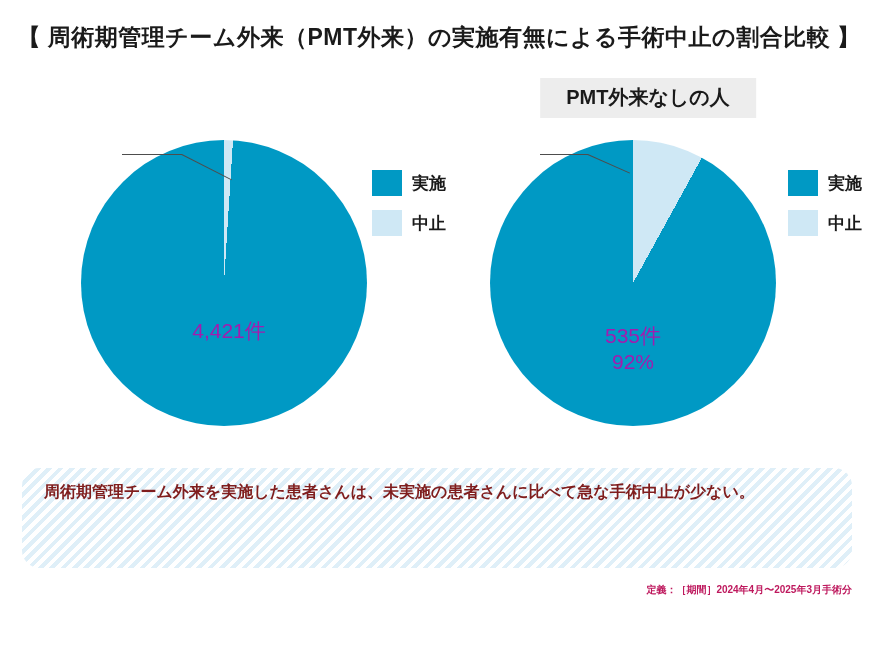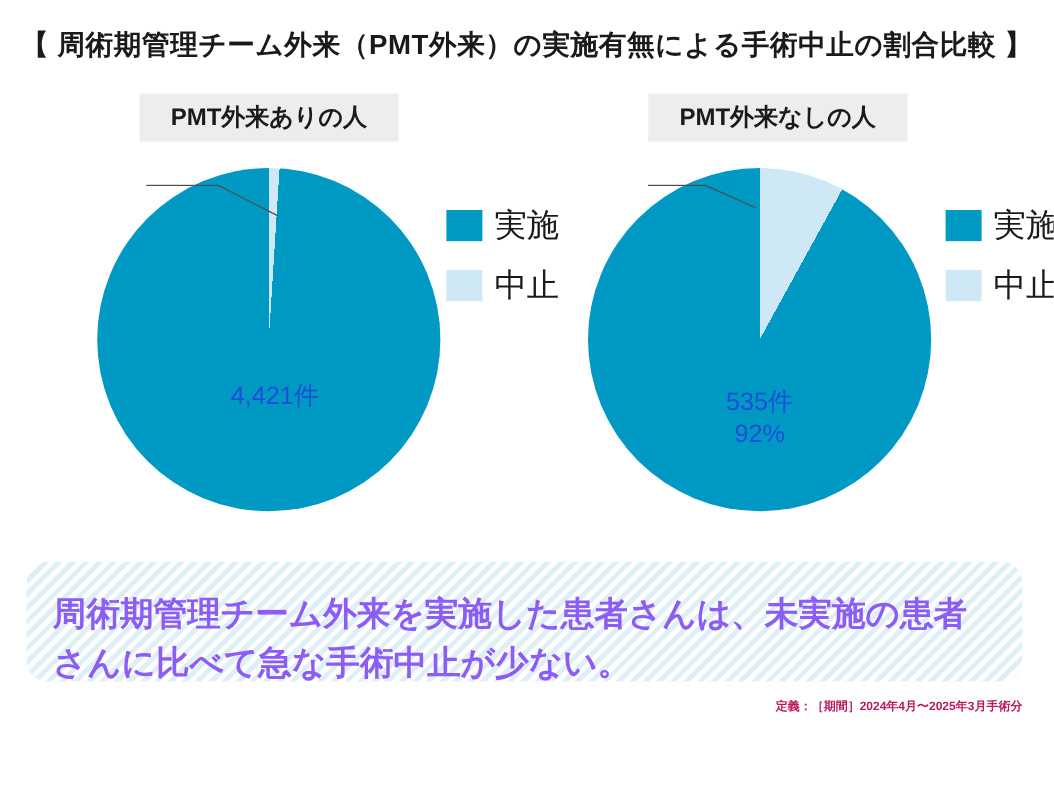--- a/index.html
+++ b/index.html
@@ -67,21 +67,21 @@
   #pie-right {
     left: 42px;
     top: 62px;
     width: 286px;
     height: 286px;
   }
 
   .pie-label {
     position: absolute;
     text-align: center;
-    color: #1d4ed8;
+    color: #a21caf;
     font-size: 21px;
     line-height: 1.25;
     white-space: nowrap;
     pointer-events: none;
   }
   #pie-left-inner-label {
     left: 130px;
     top: 240px;
     width: 150px;
   }
@@ -126,22 +126,22 @@
     align-items: center;
     margin-bottom: 14px;
   }
   .legend-swatch {
     width: 30px;
     height: 26px;
     margin-right: 10px;
     flex: 0 0 auto;
   }
   .legend-text {
-    font-size: 27px;
-    font-weight: normal;
+    font-size: 17px;
+    font-weight: bold;
     color: #1a1a1a;
     white-space: nowrap;
   }
 
   
   .n-label {
     position: absolute;
     font-size: 23px;
     color: #1a1a1a;
     text-align: center;
@@ -161,26 +161,26 @@
     background-color: #eef6fb;
     background-image: repeating-linear-gradient(
         -45deg,
         #ffffff 0px, #ffffff 4px,
         #dfeff8 4px, #dfeff8 8px);
     box-sizing: border-box;
   }
   #note-text {
     position: absolute;
     left: 44px;
-    top: 492px;
+    top: 480px;
     width: 790px;
-    font-size: 28px;
+    font-size: 16px;
     font-weight: bold;
     line-height: 1.45;
-    color: #8b5cf6;
+    color: #7f1d1d;
   }
 
   
   #footnote {
     position: absolute;
     right: 26px;
     top: 582px;
     width: 560px;
     text-align: left;
     font-size: 10px;
@@ -191,21 +191,20 @@
   #footnote div { text-align: right; }
   #footnote-line-2 { padding-right: 0; }
 </style>
 </head>
 <body>
 
 <div id="main-title">【 周術期管理チーム外来（PMT外来）の実施有無による手術中止の割合比較 】</div>
 
 <div class="panel" id="panel-left">
 
-  <div class="panel-heading">PMT外来ありの人</div>
 
   <div class="pie" id="pie-left" style="background: conic-gradient(#cfe8f5 0deg 3.6deg, #0099c4 3.6deg 360deg);"></div>
 
   <div class="pie-label" id="pie-left-inner-label">
     <div>4,421件</div>
   </div>
 
   <div class="leader" id="left-leader-1"></div>
   <div class="leader" id="left-leader-2"></div>
 

